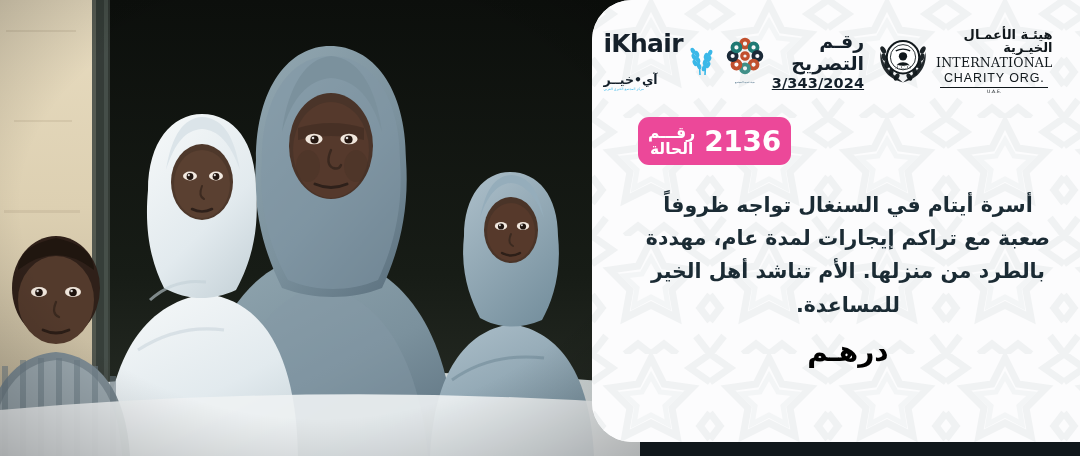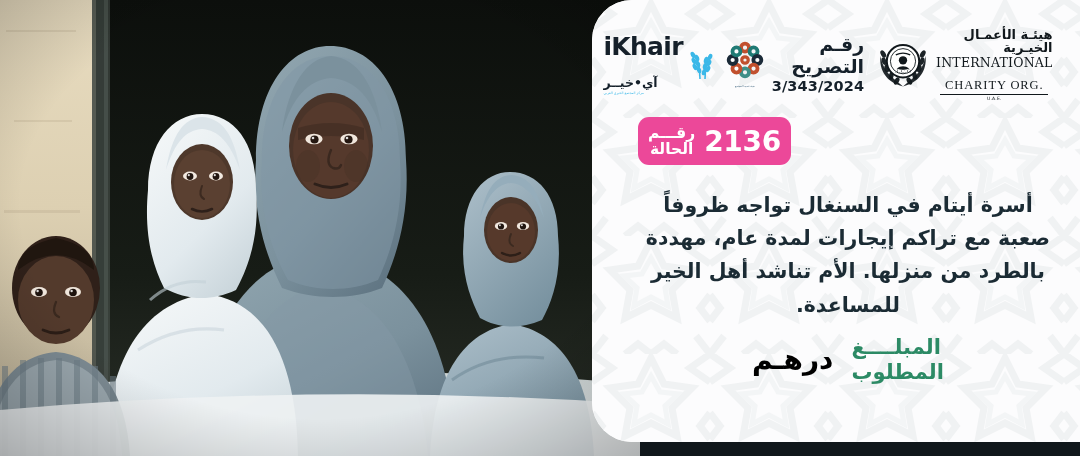--- a/index.html
+++ b/index.html
@@ -96,37 +96,37 @@
     color: #3bb8e8;
     letter-spacing: .2px;
     margin-top: 2px;
     white-space: nowrap;
   }
 
   
   .permit { gap: 8px; padding: 0 12px; }
   .permit-text { display: flex; flex-direction: column; align-items: flex-end; line-height: 1.15; }
   .permit-label { font-size: 19px; color: #15202a; font-weight: bold; letter-spacing: .4px; }
-  .permit-num { font-size: 14.5px; color: #15202a; font-weight: bold; direction: ltr; letter-spacing: .1px; }
+  .permit-num { font-size: 14.5px; color: #15202a; font-weight: bold; direction: ltr; letter-spacing: .1px; text-decoration: underline; }
   .permit-mark-wrap { display:flex; flex-direction:column; align-items:center; }
   .permit-mark-cap { font-size:2.6px; color:#4a6d86; margin-top:2px; white-space:nowrap; letter-spacing:.1px;}
 
   
   .ico { gap: 6px; padding-right: 12px; }
   .ico-text { display: flex; flex-direction: column; align-items: center; line-height: 1; }
   .ico-ar { font-size: 13px; color: #11181c; font-weight: bold; letter-spacing: .3px; }
   .ico-en1 {
     font-family: "DejaVu Serif", "Liberation Serif", serif;
     font-size: 12.5px; color: #11181c; letter-spacing: .2px;
     margin-top: 3px; direction: ltr;
   }
   .ico-en2 {
-    font-family: Liberation Serif, serif;
+    font-family: Liberation Sans, sans-serif;
     font-size: 12.5px; color: #11181c; letter-spacing: .9px;
-    direction: ltr; margin-top: 9px;
+    direction: ltr; margin-top: 2px;
   }
   .ico-rule { width: 108px; height: 1px; background: #11181c; margin: 2.5px 0 2px; }
   .ico-uae { font-size: 4.5px; color: #11181c; letter-spacing: .2px; direction: ltr; white-space: nowrap;}
 
   
   .case-badge {
     position: absolute;
     top: 117px;
     left: 46px;
     width: 153px;
@@ -500,22 +500,18 @@
         <span class="case-label">
           <span>رقـــم</span>
           <span>الحالة</span>
         </span>
         <span class="case-number">2136</span>
       </div>
 
       <p class="body-text">أسرة أيتام في السنغال تواجه ظروفاً صعبة مع تراكم إيجارات لمدة عام، مهددة بالطرد من منزلها. الأم تناشد أهل الخير للمساعدة.</p>
 
       <div class="amount-row">
-        <span class="amount-label">
-          <span>المبلــــغ</span>
-          <span>المطلوب</span>
-        </span>
         <span class="amount-currency">درهـم</span>
       </div>
 
     </div>
   </div>
 </div>
 
 </body></html>

